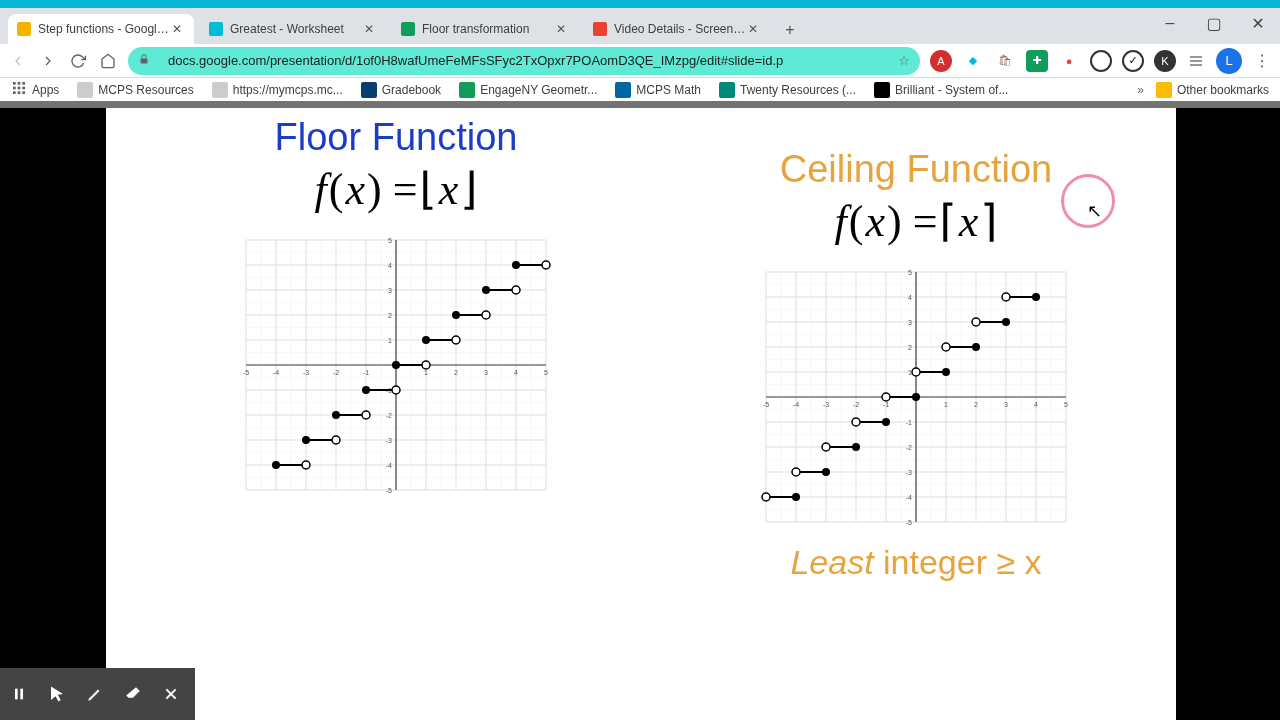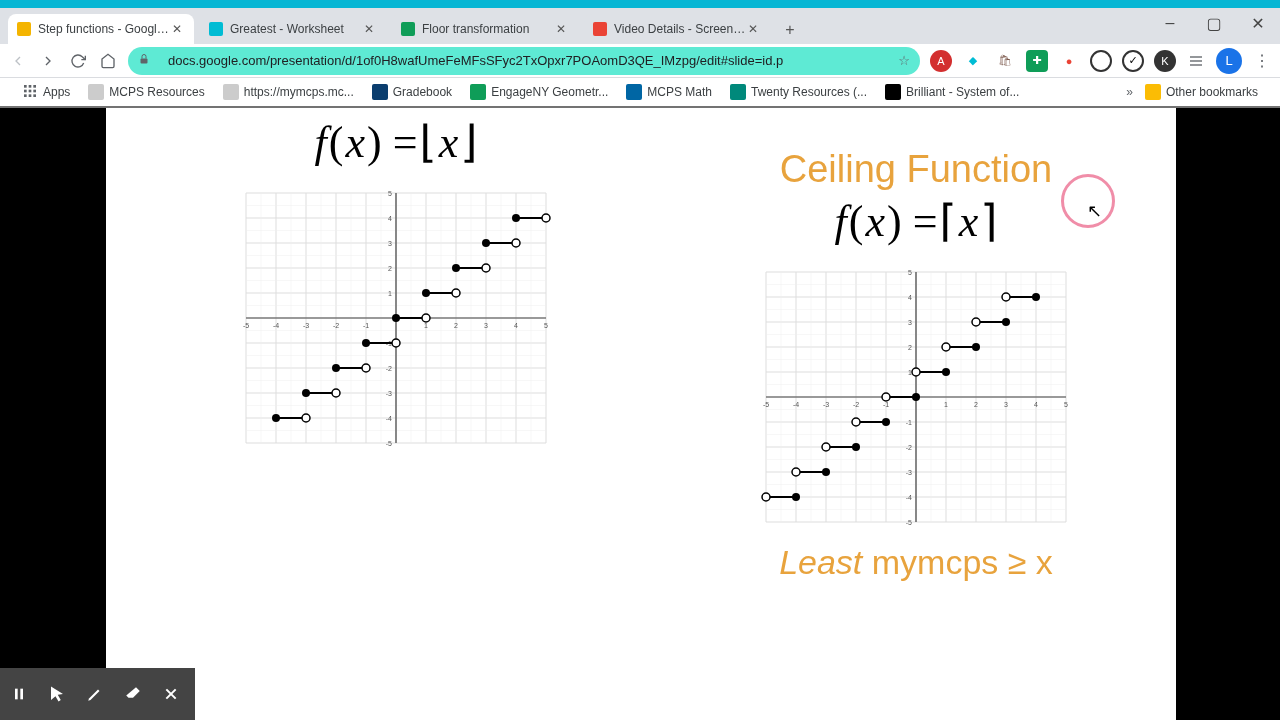--- a/index.html
+++ b/index.html
@@ -17,21 +17,21 @@
   .winbtn { width: 44px; height: 30px; display:flex; align-items:center; justify-content:center; color:#444; }
   
   .addrbar { height: 34px; background: #fff; border-bottom: 1px solid #dadce0; display: flex; align-items: center; padding: 0 8px; gap: 10px; }
   .navicon { width: 20px; height: 20px; color: #5f6368; display:flex; align-items:center; justify-content:center; }
   .navicon.dis { color: #bdc1c6; }
   .urlbox { flex: 1; height: 28px; background: #5eead4; border-radius: 14px; display: flex; align-items: center; padding: 0 10px; font-size: 13px; color: #202124; gap:18px;text-align:right;}
   .lock { color:#5f6368; }
   .exticon { width: 22px; height: 22px; border-radius: 50%; display:flex; align-items:center; justify-content:center; font-size:11px; }
   .avatar { width:26px; height:26px; border-radius:50%; background:#1a73e8; color:#fff; font-size:13px; display:flex; align-items:center; justify-content:center; font-weight:500; }
   
-  .bookbar { height: 30px; background: #fff; border-bottom: 2px solid #737373; display: flex; align-items: center; padding: 0 16px; gap: 6px; font-size: 12px; color: #3c4043; }
+  .bookbar { height: 30px; background: #fff; border-bottom: 7px solid #737373; display: flex; align-items: center; padding: 0 5px; gap: 6px; font-size: 12px; color: #3c4043; }
   .bk { display:flex; align-items:center; gap:5px; padding: 3px 6px; border-radius:4px; cursor:pointer; }
   .bk .ico { width:16px; height:16px; background:#fbbc04; border-radius:2px; }
   .bk .ico.doc { background:#ccc; }
   .bk .ico.blue { background:#4285f4; }
   .bk .ico.red { background:#ea4335; }
   .bk .ico.green { background:#0f9d58; }
   .bk .ico.teal { background:#00897b; }
   .bk .ico.w { background:#0b3e6f; }
   .bk .ico.mc { background:#0066a4; }
   .bk .ico.br { background:#000; }
@@ -205,20 +205,21 @@
   <span style="color:#5f6368">»</span>
   <div class="bk">
     <span class="ico"></span>
     <span>Other bookmarks</span>
   </div>
 </div>
 
 <div class="slide-area">
   <div class="slide">
     <div class="col left">
+      <div class="title blue">Floor Function</div>
       <div class="formula">
         <span>f</span>
           <span class="nonit"> (</span>
           <span>x</span>
           <span class="nonit">) = </span>
         <span class="nonit">⌊</span>
           <span>x</span>
           <span class="nonit">⌋</span>
       </div>
       <svg class="plot" id="plot-floor" width="330" height="280">
@@ -413,21 +414,21 @@
           <circle cx="195" cy="90" r="4" fill="#fff" stroke="#000" stroke-width="1.5"></circle>
           <circle cx="225" cy="90" r="4" fill="#000"></circle>
           <line x1="225" y1="65" x2="255" y2="65" stroke="#000" stroke-width="2"></line>
           <circle cx="225" cy="65" r="4" fill="#fff" stroke="#000" stroke-width="1.5"></circle>
           <circle cx="255" cy="65" r="4" fill="#000"></circle>
           <line x1="255" y1="40" x2="285" y2="40" stroke="#000" stroke-width="2"></line>
           <circle cx="255" cy="40" r="4" fill="#fff" stroke="#000" stroke-width="1.5"></circle>
           <circle cx="285" cy="40" r="4" fill="#000"></circle>
         </svg>
       <div class="caption orange">
-        <span class="ital">Least</span><span class="plain"> mymcps ≥ x</span>
+        <span class="ital">Least</span><span class="plain"> integer ≥ x</span>
       </div>
     </div>
     <div class="cursor-ring" style="left:955px; top:66px;"></div>
     <div class="cursor-arrow" style="left:981px; top:92px;">↖</div>
   </div>
 </div>
 
 <div class="rec-toolbar">
   <div class="rec-btn">
       <svg width="16" height="16" viewBox="0 0 24 24" fill="currentColor">

